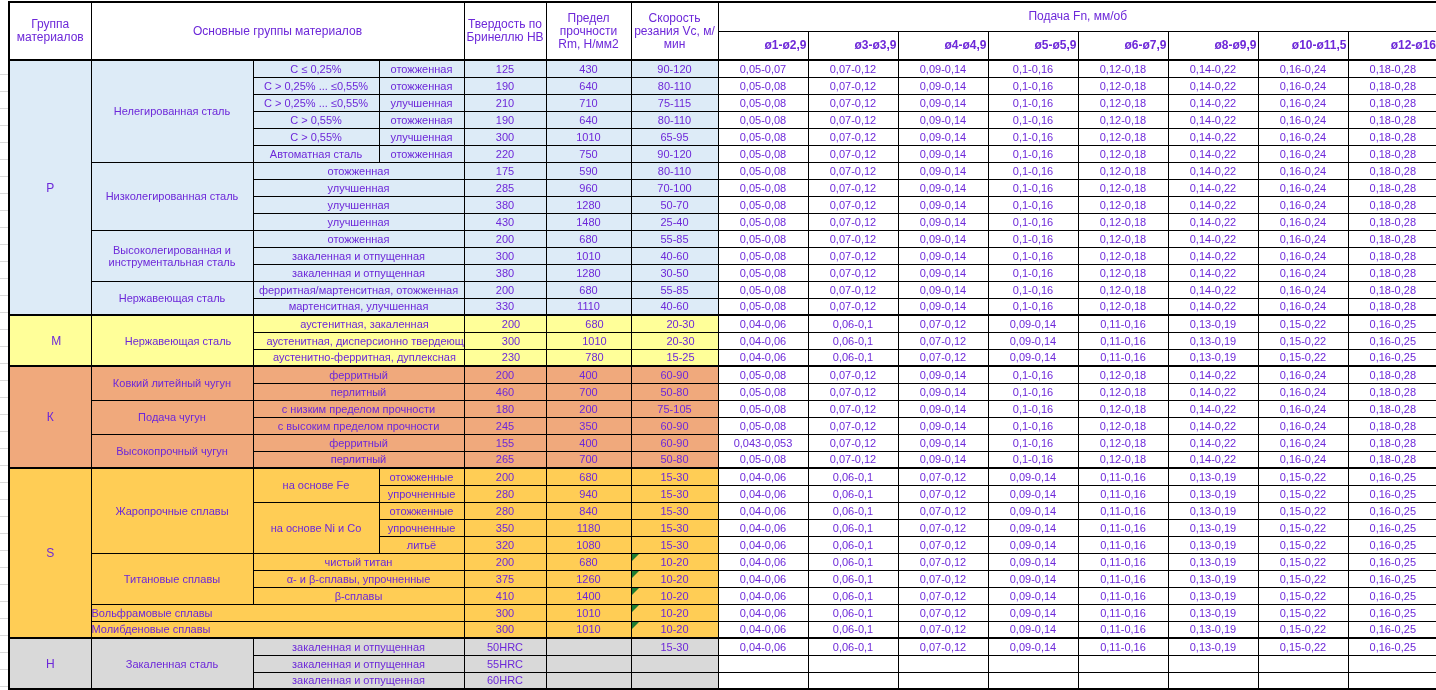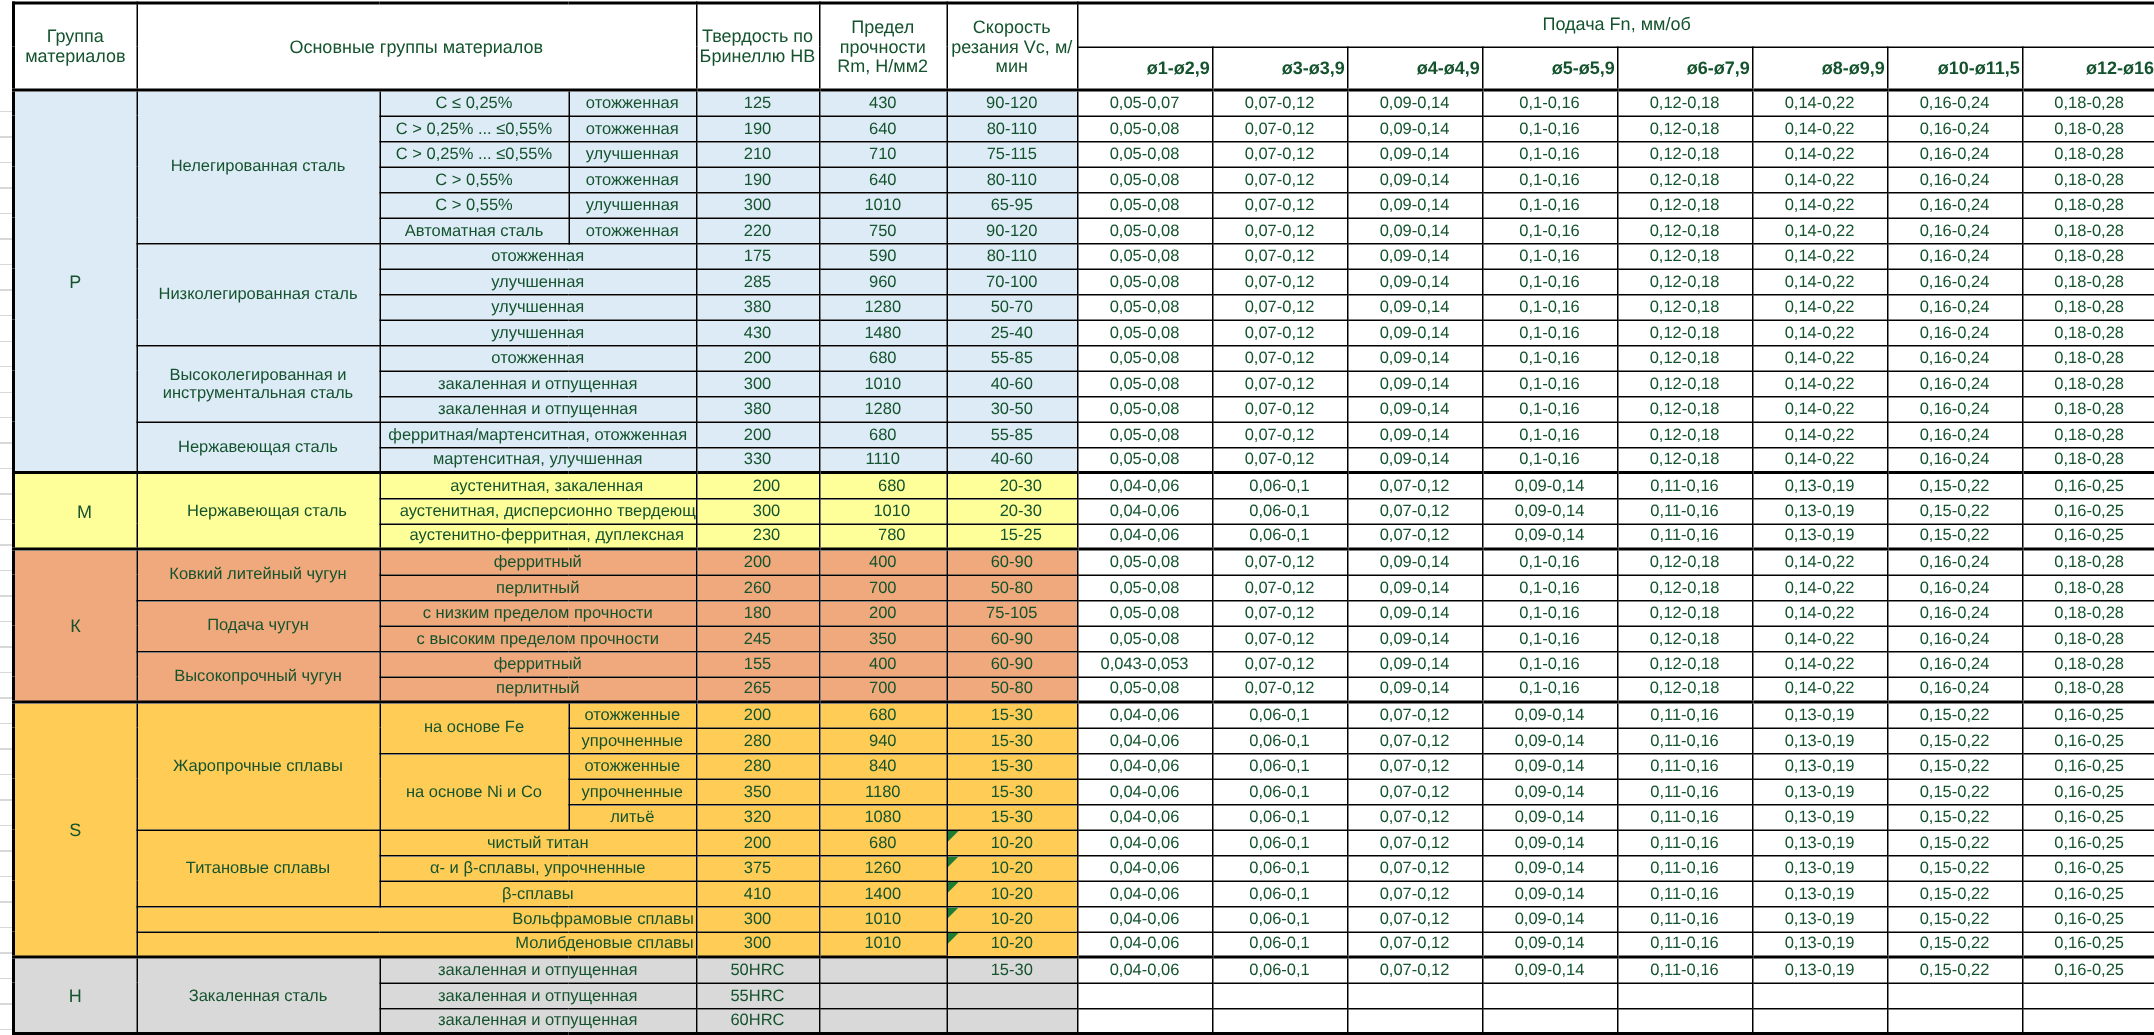--- a/index.html
+++ b/index.html
@@ -1,35 +1,35 @@
 <!DOCTYPE html>
 <html><head>
 <meta charset="utf-8">
 <style>
   html,body{margin:0;padding:0;background:#fff;}
   .stage{position:relative;width:1436px;height:690px;background:#fff;overflow:hidden;
-         font-family:"Liberation Sans",sans-serif;color:#14532d;}
+         font-family:"Liberation Sans",sans-serif;color:#6d28d9;}
   .gutter{position:absolute;left:0;top:58px;width:8px;height:630px;
           background:repeating-linear-gradient(to bottom,#fff 0,#fff 16px,#d8d8d8 16px,#d8d8d8 17px);}
   table{position:absolute;left:8px;top:1px;width:1428px;border-collapse:collapse;
         table-layout:fixed;border:2px solid #000;}
   th,td{border:1px solid #000;text-align:center;vertical-align:middle;overflow:hidden;padding:0 1px;}
   thead tr{height:29px;}
   tbody tr{height:17px;}
   th{font-weight:normal;font-size:12px;line-height:13px;background:#fff;}
   tr.dia th{font-weight:bold;border-bottom-width:2px;text-align:right;}
   td{font-size:11px;line-height:12px;}
   tr.sep td{border-top-width:2px;}
   .p{background:#DDEBF7;}
   .m{background:#FFFF99;padding-left:13px;}
   .k{background:#F0A97C;}
   .s{background:#FFCD55;}
   .h{background:#D9D9D9;}
   .glet{font-size:12px;}
-  .l{text-align:right;padding-left:20px;}
+  .l{text-align:left;padding-left:0;}
   .nw{white-space:nowrap;margin-top:29px;}
   .flag{position:relative;}
   .flag::before{content:"";position:absolute;left:0;top:0;width:0;height:0;
                 border-top:7px solid #1e7d32;border-right:7px solid transparent;}
 </style>
 </head>
 <body>
 
 <div class="stage">
   <div class="gutter"></div>
@@ -348,21 +348,21 @@
           <td>0,07-0,12</td>
           <td>0,09-0,14</td>
           <td>0,1-0,16</td>
           <td>0,12-0,18</td>
           <td>0,14-0,22</td>
           <td>0,16-0,24</td>
           <td>0,18-0,28</td>
         </tr>
         <tr>
           <td colspan="2" class="k nw">перлитный</td>
-          <td class="k">260</td>
+          <td class="k">460</td>
           <td class="k">700</td>
           <td class="k">50-80</td>
           <td>0,05-0,08</td>
           <td>0,07-0,12</td>
           <td>0,09-0,14</td>
           <td>0,1-0,16</td>
           <td>0,12-0,18</td>
           <td>0,14-0,22</td>
           <td>0,16-0,24</td>
           <td>0,18-0,28</td>

